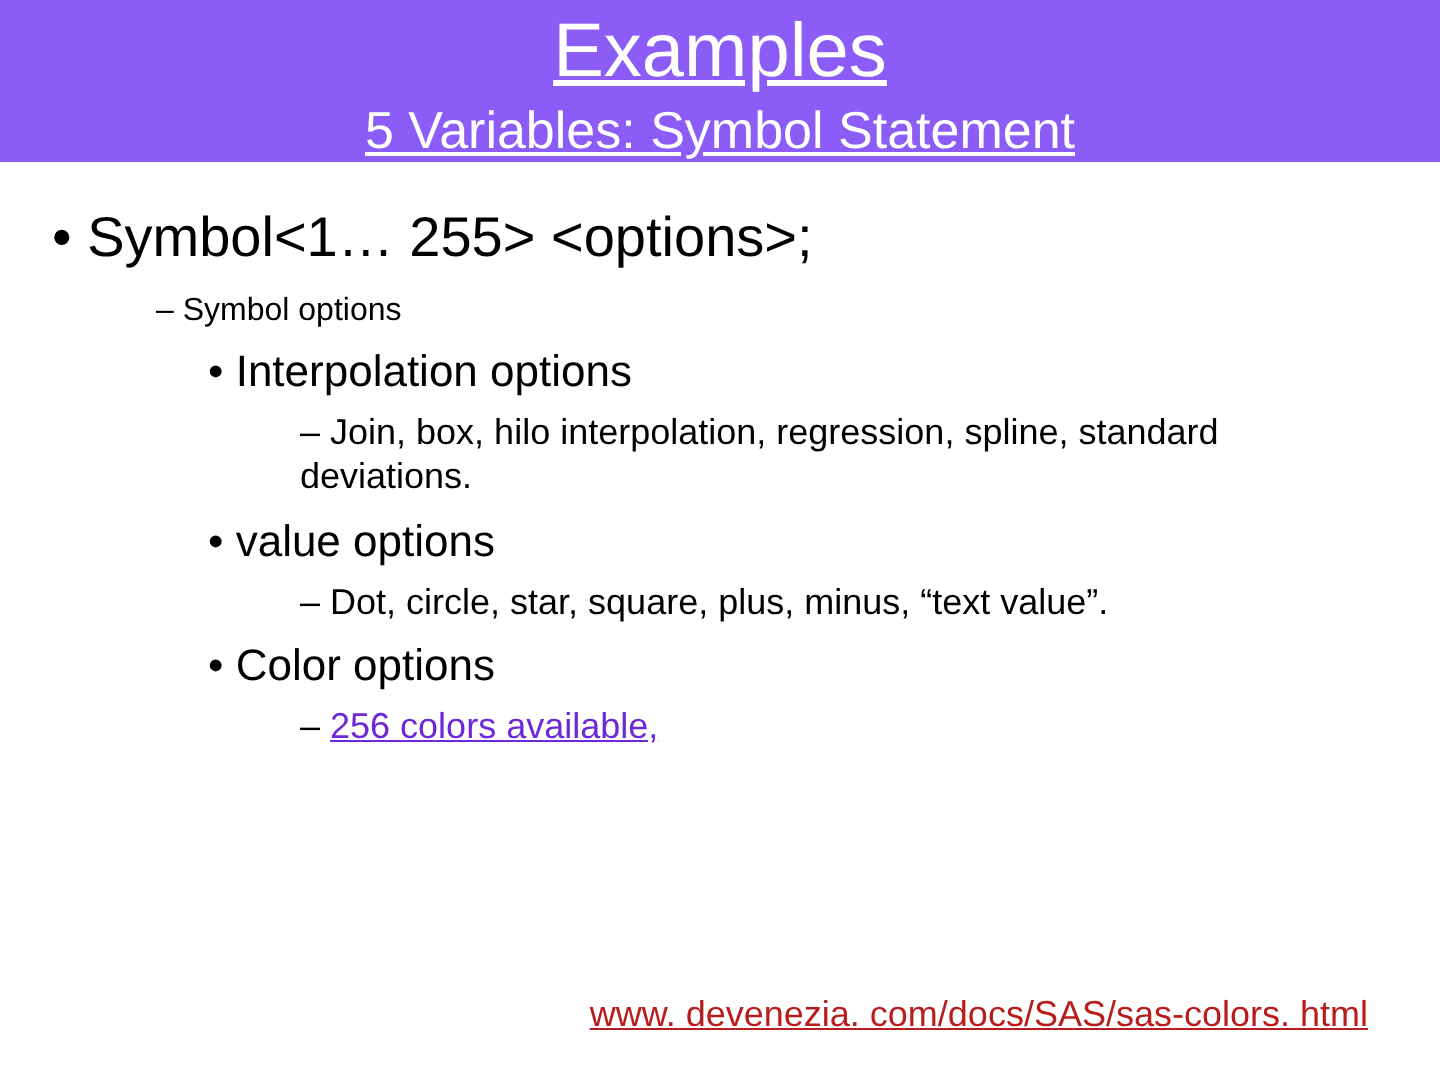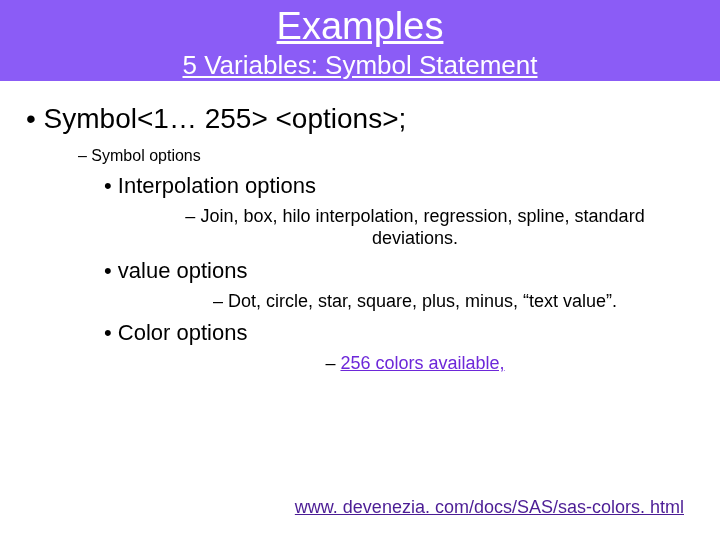--- a/index.html
+++ b/index.html
@@ -46,39 +46,38 @@
     font-size: 22px;
     padding-left: 104px;
     margin-bottom: 6px;
   }
   .lvl4 {
     font-size: 18px;
     padding-left: 150px;
     padding-right: 40px;
     margin-bottom: 8px;
     line-height: 1.25;
-    text-align: center;
   }
   .bullet-disc::before {
     content: "• ";
   }
   .bullet-dash::before {
     content: "– ";
   }
   .link {
     text-decoration: underline;
     color: #6d28d9;
   }
   .footer-link {
     position: absolute;
     bottom: 22px;
     right: 36px;
     font-size: 18px;
     text-decoration: underline;
-    color: #4c1d95;
+    color: #b91c1c;
   }
 </style>
 </head>
 <body>
 
 <div class="header">
   <div class="title">Examples</div>
   <div class="subtitle">5 Variables: Symbol Statement</div>
 </div>
 

